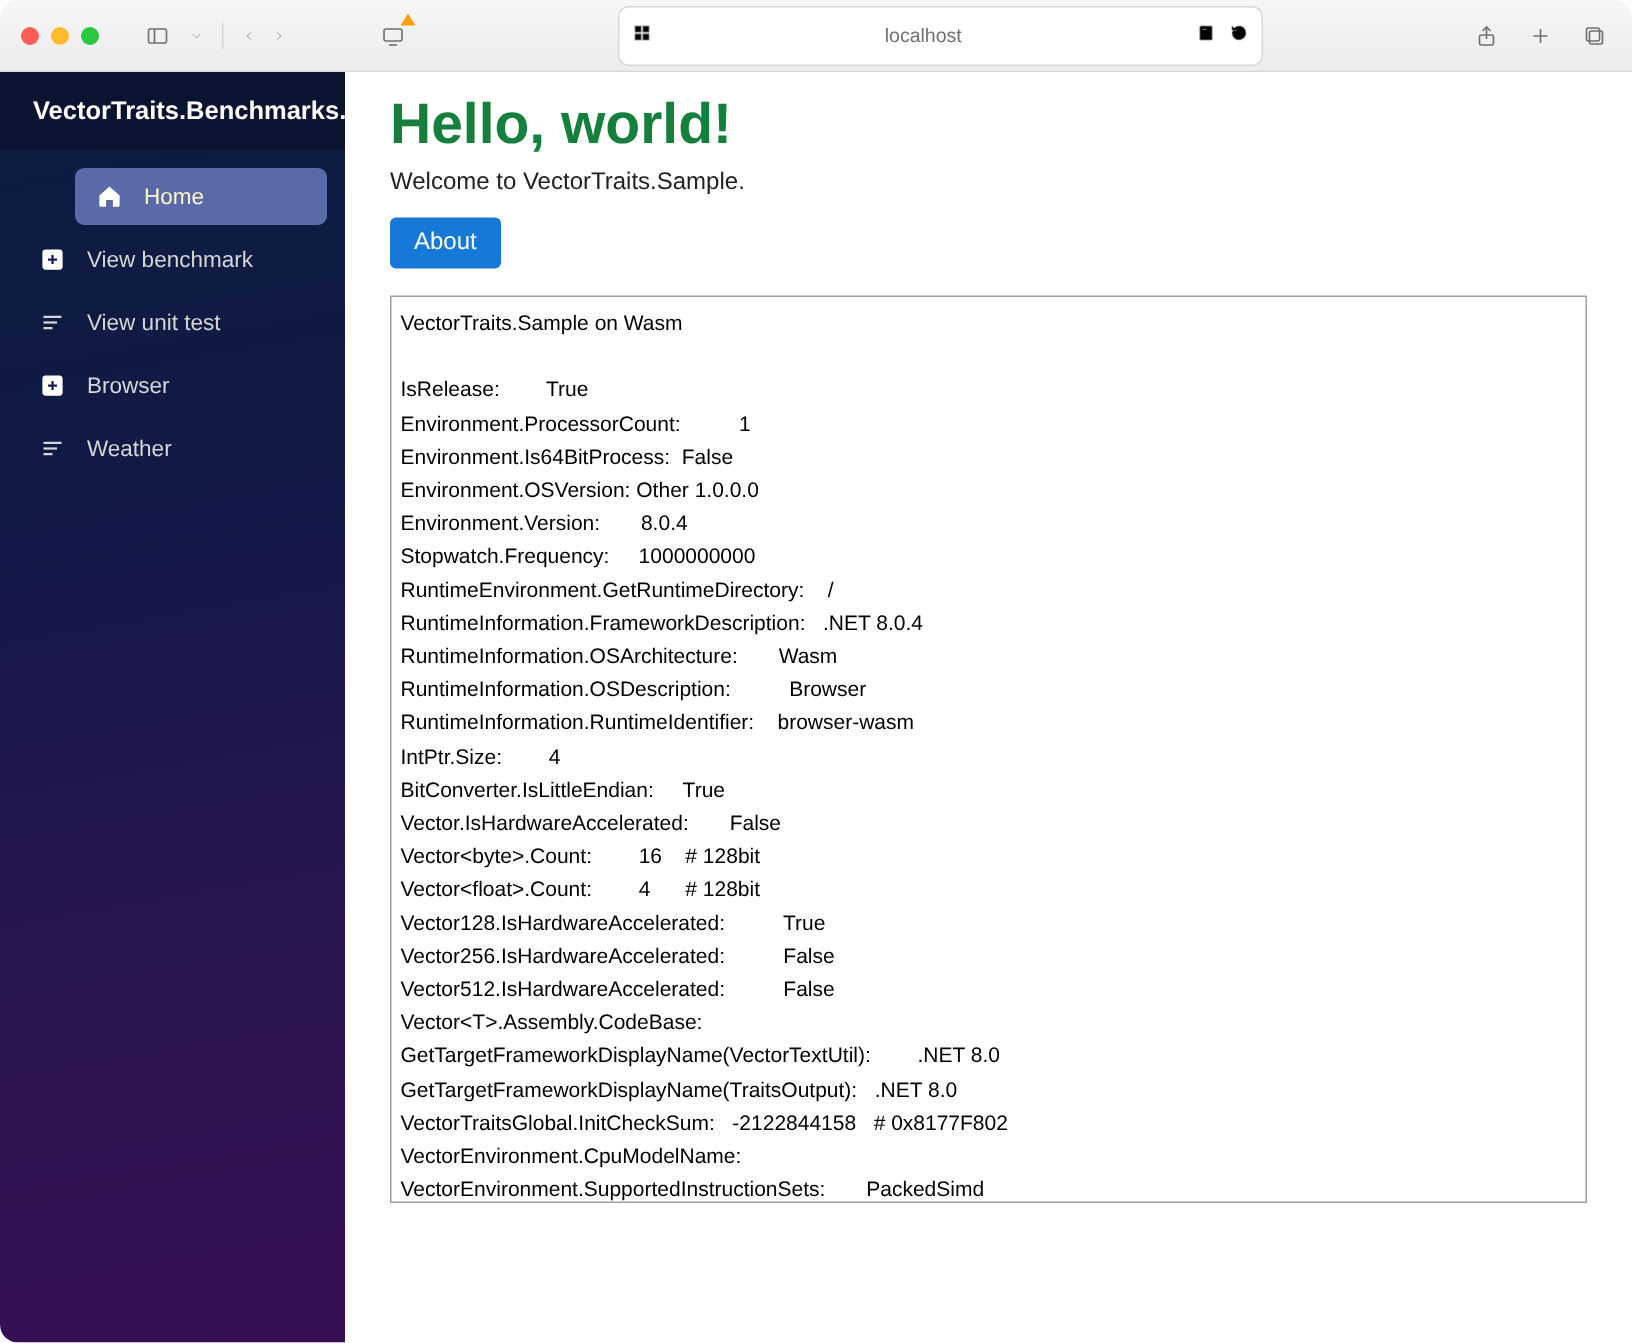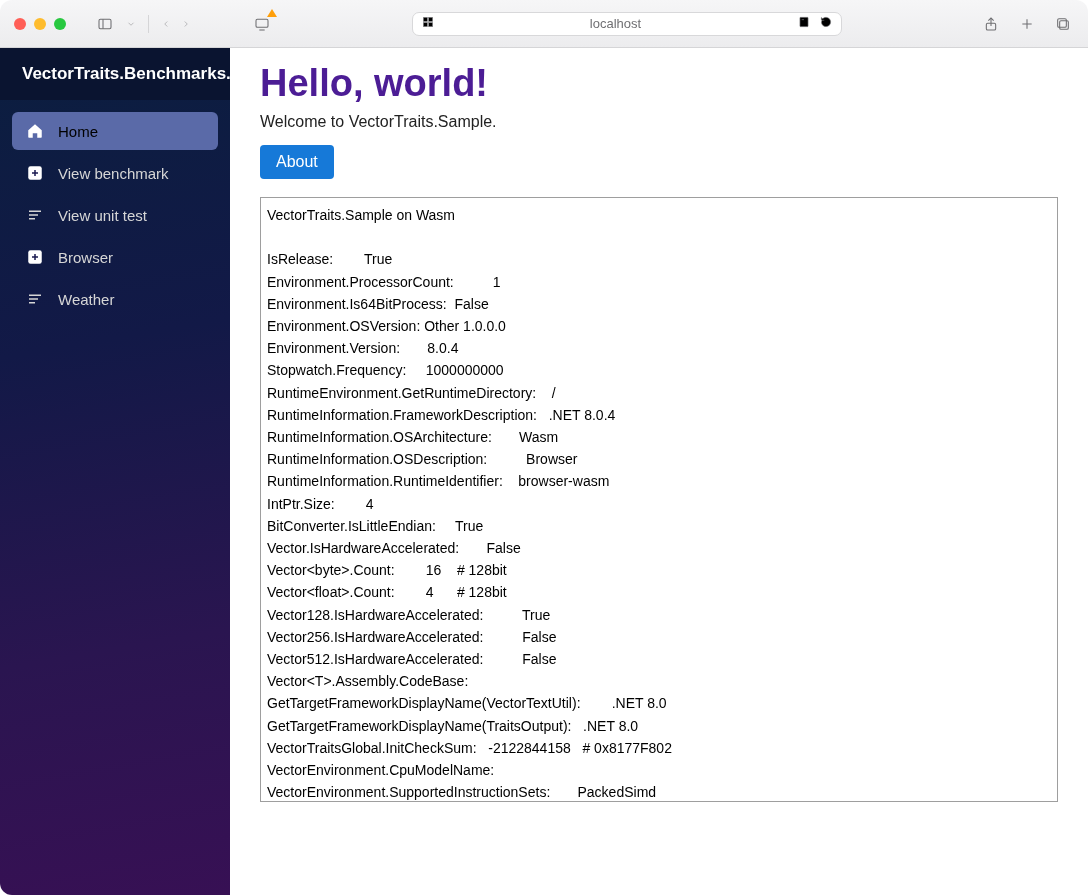--- a/index.html
+++ b/index.html
@@ -9,47 +9,47 @@
     .chrome { height: 48px; background: linear-gradient(#f6f6f7,#ececee); border-bottom: 1px solid #d5d5d7; display: flex; align-items: center; padding: 0 14px; gap: 10px; }
     .traffic { display: flex; gap: 8px; }
     .dot { width: 12px; height: 12px; border-radius: 50%; }
     .red{background:#ff5f57;} .yellow{background:#febc2e;} .green{background:#28c840;}
     .chrome-icon { width: 22px; height: 22px; display:flex; align-items:center; justify-content:center; color:#6f6f72; border-radius:5px; }
     .chrome-icon svg { width:16px; height:16px; stroke:#6f6f72; stroke-width:1.6; fill:none; }
     .chrome-sep { width:1px; height:18px; background:#d5d5d7; margin:0 2px;}
     .chev { width: 10px; }
     .chev svg{stroke:#9d9da0;}
     .addr-wrap { flex:1; display:flex; justify-content:center; }
-    .addr { width: 430px; height: 24px; background:#fff; border:1px solid #d8d8da; border-radius:7px; display:flex; align-items:center; padding:0 8px; gap:8px; color:#6f6f72; font-size:13px; }
+    .addr { width: 430px; height: 40px; background:#fff; border:1px solid #d8d8da; border-radius:7px; display:flex; align-items:center; padding:0 8px; gap:8px; color:#6f6f72; font-size:13px; }
     .addr .url { flex:1; text-align:center; color:#6f6f72; }
     .addr .mini svg{width:14px;height:14px;stroke:#8a8a8d;}
     .right-icons{display:flex;gap:14px;align-items:center;}
     .screencast { position:relative; }
     .screencast::after{content:"";position:absolute;top:-4px;right:-4px;width:0;height:0;border-left:5px solid transparent;border-right:5px solid transparent;border-bottom:8px solid #ff9f0a;}
 
     
     .app { display:flex; height: calc(895px - 48px); }
 
     
     .sidebar { width: 230px; background: linear-gradient(170deg,#0b1e3f 0%, #121947 35%, #2a1550 70%, #371054 100%); color:#d6d6d6; display:flex; flex-direction:column; }
     .brand { height: 52px; display:flex; align-items:center; padding:0 22px; color:#fff; font-size:17px; font-weight:600; white-space:nowrap; overflow:hidden; background:#0a1430; }
     .nav { padding: 12px; display:flex; flex-direction:column; gap:4px; }
     .nav-item { display:flex; align-items:center; gap:14px; padding:10px 14px; border-radius:6px; color:#d6d6d6; font-size:15px; cursor:pointer; }
-    .nav-item.active { background:#5a6aa8; color:#000000; }
+    .nav-item.active { background:#5a6aa8; color:#fef9c3;margin-left:38px; }
     .nav-icon { width:18px; height:18px; display:flex; align-items:center; justify-content:center; }
     .nav-icon svg{width:18px;height:18px;}
     .nav-item:not(.active) .nav-icon svg.boxed-plus rect{fill:#fff;} 
     .nav-item:not(.active) .nav-icon svg.boxed-plus path{stroke:#1a1a50;}
 
     
     .content { flex:1; display:flex; flex-direction:column; overflow:hidden; }
     .topbar { height:52px; border-bottom:1px solid #e6e6e8; display:flex; align-items:center; justify-content:flex-end; padding:0 22px; background:#f7f7f8;}
     .topbar a { color:#1679d8; font-size:16px; text-decoration:none; }
     .page { padding: 14px 30px 20px 30px; }
-    .page h1 { font-size:38px; font-weight:700; color:#4c1d95; margin-bottom:8px; }
+    .page h1 { font-size:38px; font-weight:700; color:#15803d; margin-bottom:8px; }
     .welcome { font-size:16px; color:#222; margin-bottom:14px; }
     .btn { display:inline-block; background:#1679d8; color:#fff; border:none; border-radius:4px; padding:8px 16px; font-size:16px; font-weight:500; cursor:pointer; }
     .output { margin-top:18px; border:1px solid #9e9e9e; padding:6px 6px; font-size:14px; line-height:22.2px; white-space:pre; font-family:-apple-system,BlinkMacSystemFont,Helvetica,Arial,sans-serif; height:605px; overflow:hidden; }
   </style>
 </head>
 <body>
 
 <div class="chrome">
   <div class="traffic">
     <div class="dot red"></div>

